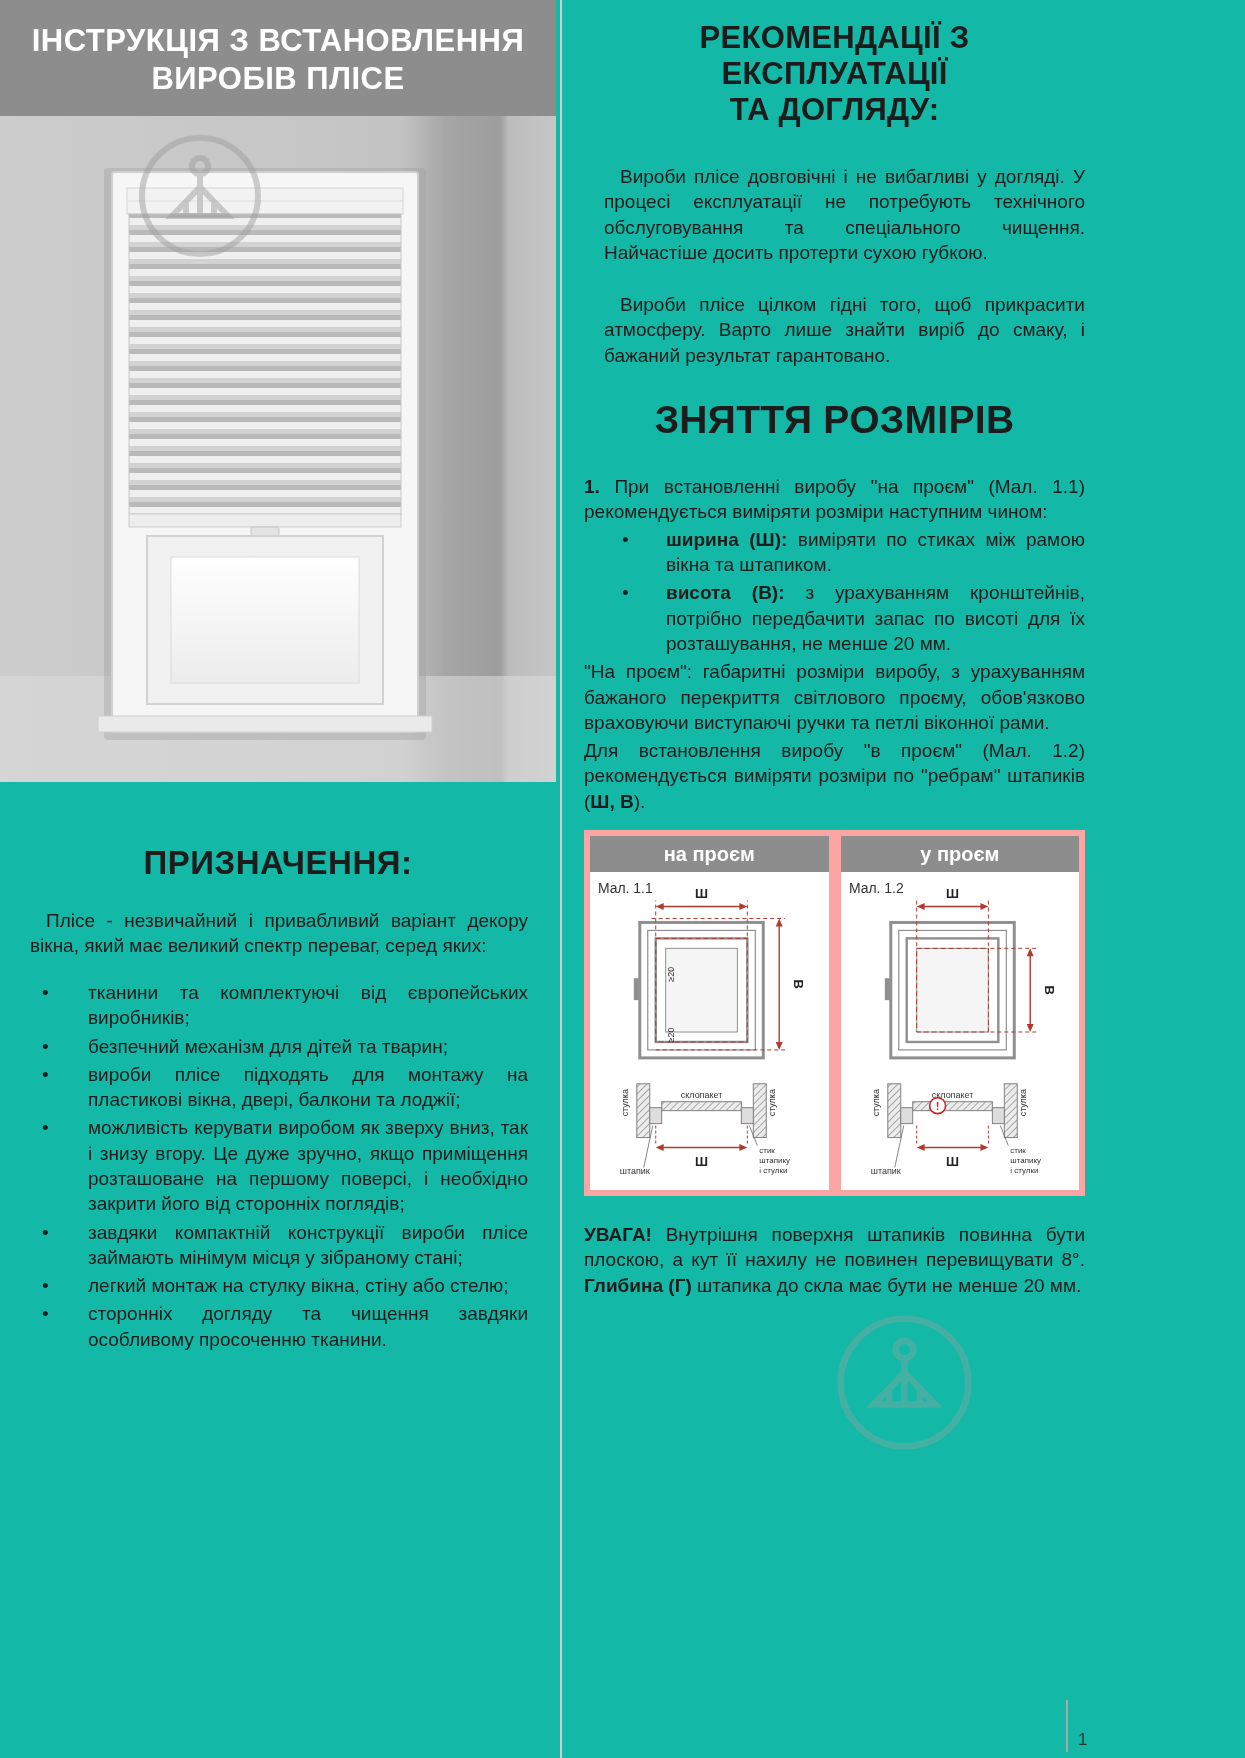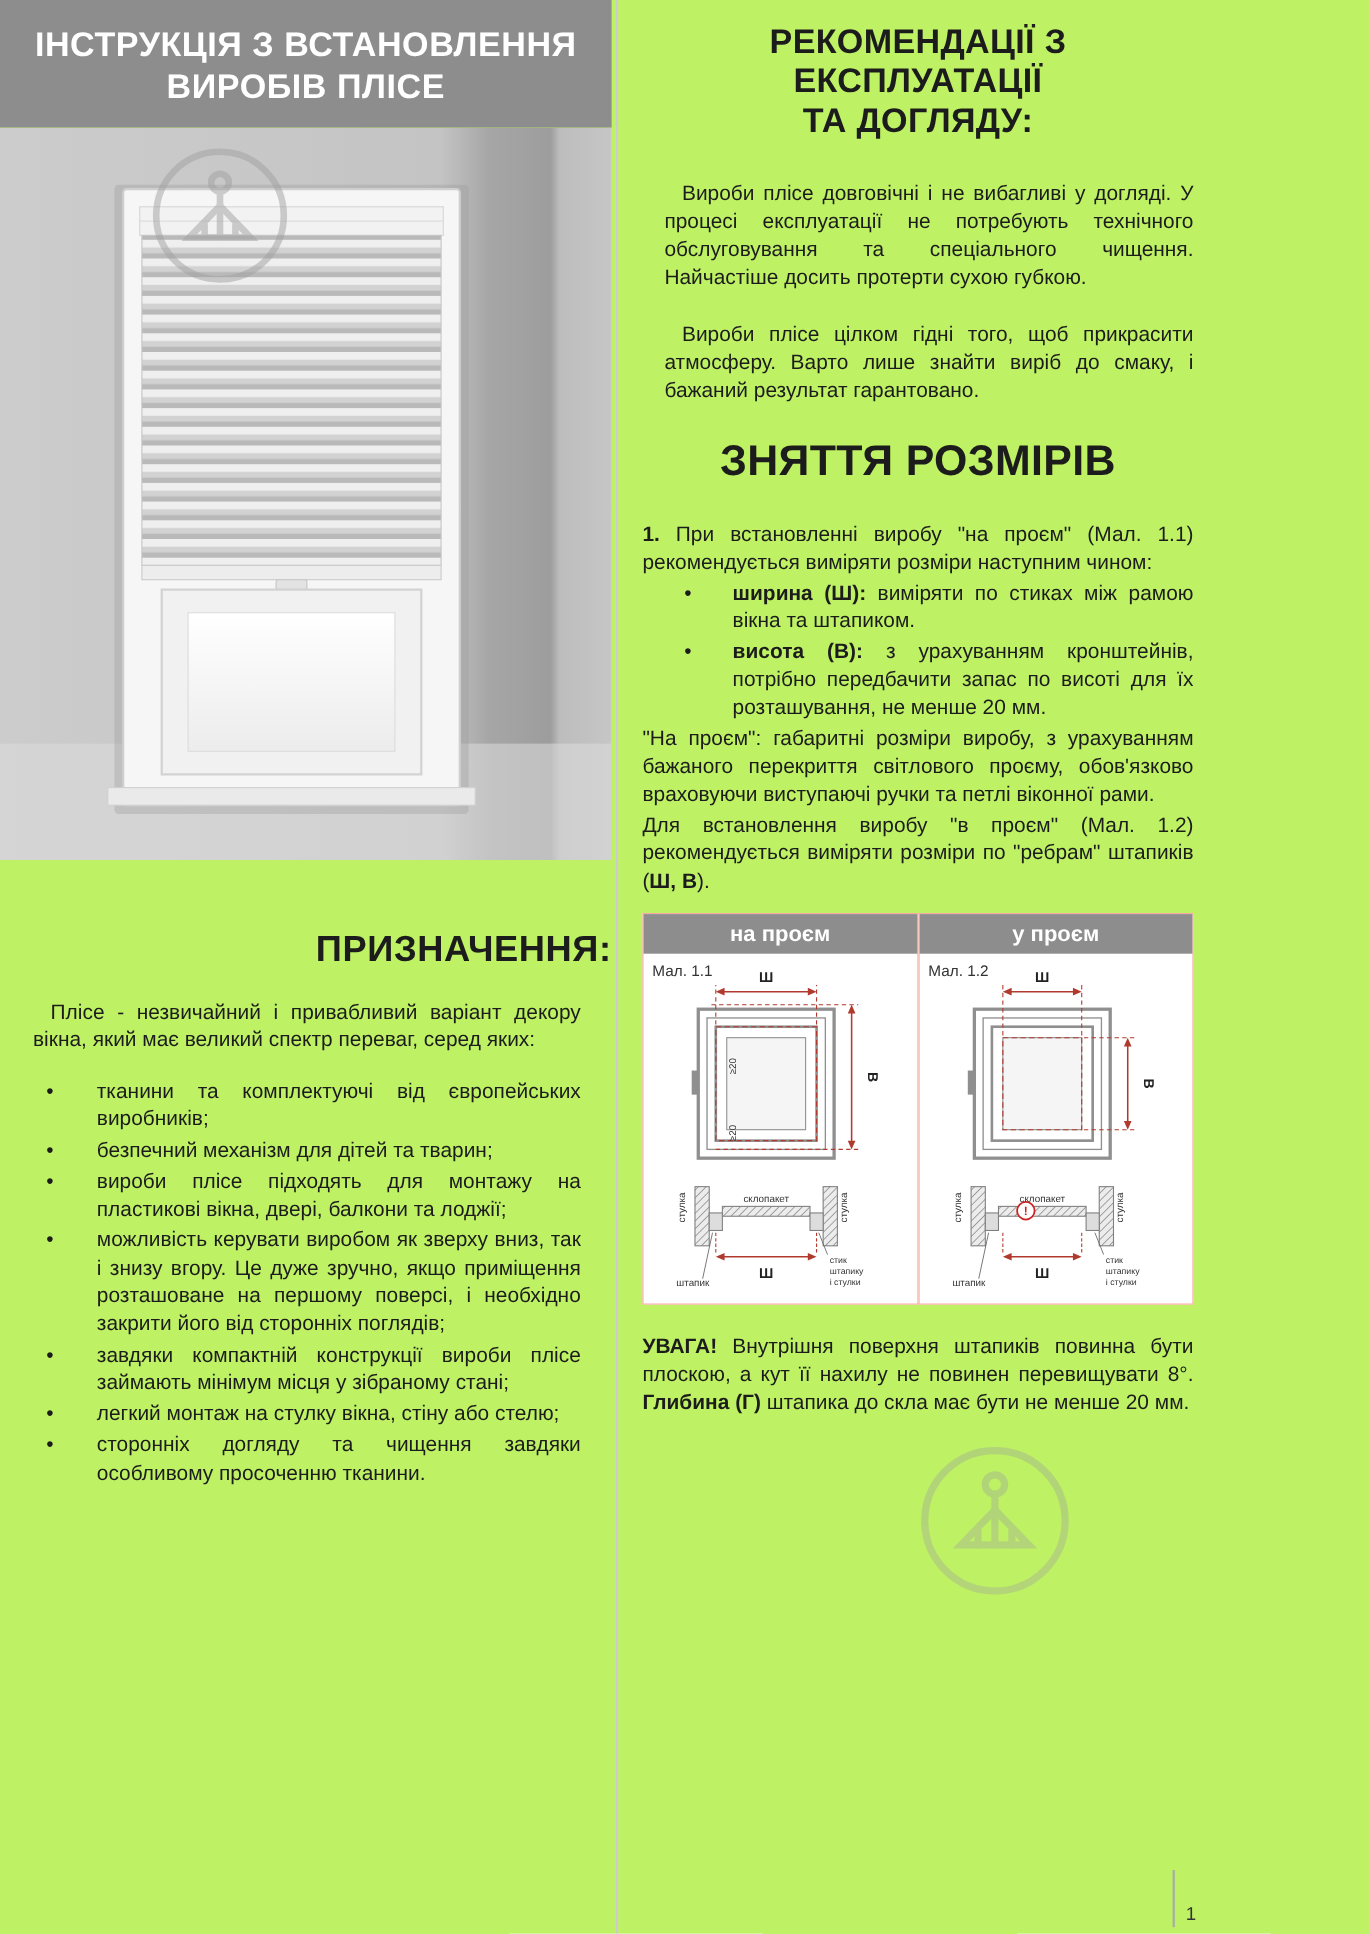--- a/index.html
+++ b/index.html
@@ -1,49 +1,49 @@
 <!DOCTYPE html>
 <html><head>
 <meta charset="utf-8">
 <style>
   * { margin:0; padding:0; box-sizing:border-box; }
   html,body { background:#ffffff; }
   body { width:1245px; height:1758px; font-family:"Liberation Sans","DejaVu Sans",sans-serif; color:#1c1c1c; }
-  .page { position:relative; width:1245px; height:1758px; overflow:hidden; background:#bef264; }
+  .page { position:relative; width:1245px; height:1758px; overflow:hidden; background:#14b8a6; }
   .divider { position:absolute; left:560px; top:0; width:2px; height:1758px; background:#cccccc; }
 
   
   .left-col { position:absolute; left:0; top:0; width:556px; }
   .header-block { background:#8d8d8d; color:#ffffff; text-align:center; padding:22px 6px 18px; }
   .header-line { font-weight:bold; font-size:31px; line-height:1.22; letter-spacing:0.5px; }
   .photo { position:relative; width:556px; height:666px; overflow:hidden; }
   .watermark { position:absolute; pointer-events:none; }
   .wm1 { left:125px; top:5px; }
-  .purpose-title { margin-top:62px; text-align:right; font-size:33px; font-weight:bold; letter-spacing:0.5px; }
+  .purpose-title { margin-top:62px; text-align:center; font-size:33px; font-weight:bold; letter-spacing:0.5px; }
   .purpose-intro { margin:26px 28px 0 30px; font-size:19px; line-height:1.33; text-align:justify; text-indent:16px; }
   .bullet-list { margin-top:22px; padding-left:42px; padding-right:28px; }
   .bullet { display:flex; margin-bottom:3px; }
   .dot { flex:none; width:46px; font-size:19px; line-height:1.33; }
   .dot::before { content:"•"; }
   .txt { flex:1; font-size:19px; line-height:1.33; text-align:justify; }
 
   
   .right-col { position:absolute; left:584px; top:0; width:501px; }
   .care-title { margin-top:20px; text-align:center; font-size:31px; font-weight:bold; line-height:1.16; letter-spacing:0.3px; }
   .measure-title { margin-top:30px; text-align:center; font-size:39px; font-weight:bold; letter-spacing:0.3px; }
   p.body-p { font-size:19px; line-height:1.34; text-align:justify; }
   .indent { text-indent:16px;margin-left:20px; }
   .mt2 { margin-top:2px; } .mt12 { margin-top:12px; }
   .mt26 { margin-top:26px; } .mt32 { margin-top:32px; } .mt36 { margin-top:36px; }
   .rlist { padding-left:38px; padding-right:0; margin-top:2px; }
   .rlist .dot { width:44px; }
 
   
   .diagrams { display:flex; justify-content:space-between; margin-top:16px; }
-  .diagram-panel { width:281px; border:1px solid #fca5a5; background:#ffffff; }
+  .diagram-panel { width:281px; border:6px solid #fca5a5; background:#ffffff; }
   .diagram-header { height:36px; background:#8d8d8d; color:#ffffff; font-weight:bold; font-size:20px; text-align:center; line-height:36px; }
   .diag-svg { display:block; width:238px; height:318px; }
   .t-fig { font-size:14px; fill:#333333; }
   .t-dim { font-size:13px; font-weight:bold; fill:#222222; }
   .t-small { font-size:9px; fill:#333333; }
   .t-tiny { font-size:8px; fill:#333333; }
 
   .wm2 { left:822px; top:1300px; }
 
   .footer { position:absolute; left:1066px; top:1700px; display:flex; align-items:flex-end; }

